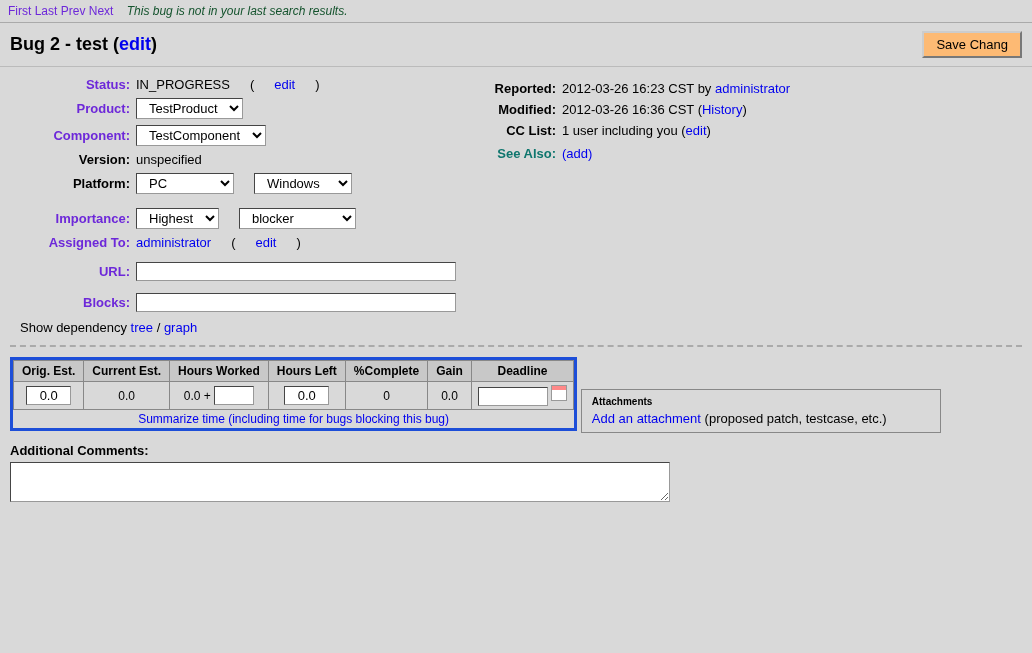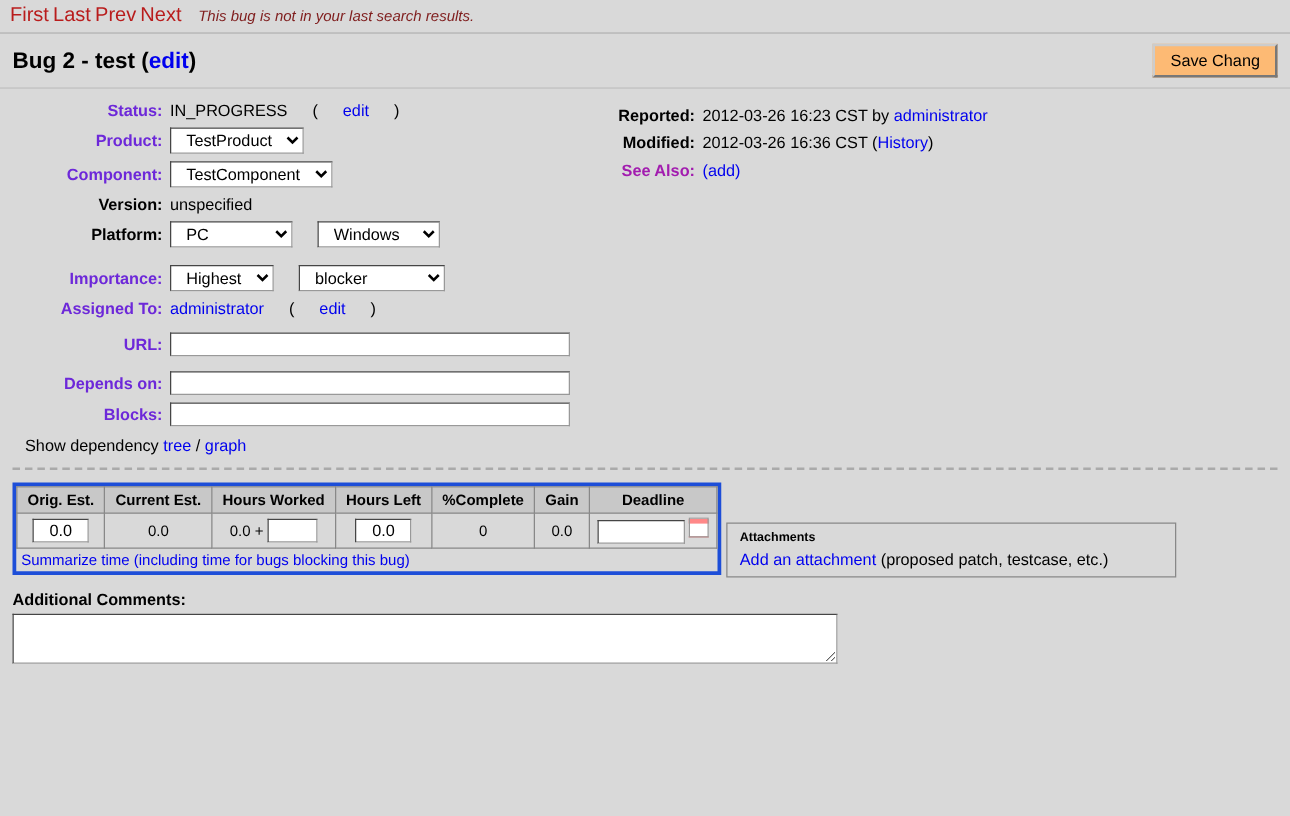--- a/index.html
+++ b/index.html
@@ -12,22 +12,22 @@
     a { color: #00e; text-decoration: none; }
 
     
     #top-nav {
       background: #d9d9d9;
       padding: 4px 8px;
       font-size: 12px;
       color: #444;
       border-bottom: 1px solid #aaa;
     }
-    #top-nav a { color: #b91c1c; font-size: 16px; }
-    #top-nav .note { color: #7f1d1d; font-style: italic; margin-left: 10px; }
+    #top-nav a { color: #6d28d9; font-size: 12px; }
+    #top-nav .note { color: #14532d; font-style: italic; margin-left: 10px; }
 
     
     #main-header {
       background: #d9d9d9;
       padding: 8px 10px;
       display: flex;
       align-items: center;
       justify-content: space-between;
       border-bottom: 1px solid #bbb;
     }
@@ -147,21 +147,21 @@
       padding: 3px 6px;
       text-align: center;
       background: #d9d9d9;
     }
     #time-table input[type="text"] {
       width: 50px;
       text-align: center;
     }
     .summarize-link {
       display: block;
-      text-align: left;
+      text-align: center;
       font-size: 12px;
       padding: 2px 4px;
       color: #00e;
     }
 
     
     #attachments-box {
       border: 1px solid #888;
       padding: 6px 10px;
       display: inline-block;
@@ -328,28 +328,20 @@
         <span class="field-label">
           <a>URL:</a>
         </span>
         <div class="field-value">
           <input type="text" style="width: 320px;" value="">
         </div>
       </div>
 
       <div style="height:6px"></div>
 
-      <div class="field-row">
-        <span class="field-label">
-          <a>Depends on:</a>
-        </span>
-        <div class="field-value">
-          <input type="text" style="width: 320px;">
-        </div>
-      </div>
 
       <div class="field-row">
         <span class="field-label">
           <a>Blocks:</a>
         </span>
         <div class="field-value">
           <input type="text" style="width: 320px;">
         </div>
       </div>
 
@@ -373,23 +365,30 @@
       </div>
 
       <div class="right-field-row">
         <span class="right-label">Modified:</span>
         <span class="right-value">
           <span>2012-03-26 16:36 CST</span>
           (<a>History</a>)
         </span>
       </div>
 
+      <div class="right-field-row">
+        <span class="right-label">CC List:</span>
+        <span class="right-value">
+          <span>1 user including you</span>
+          (<a>edit</a>)
+        </span>
+      </div>
 
       <div class="right-field-row" style="margin-top:8px;">
-        <span class="right-label" style="color:#a21caf;">See Also:</span>
+        <span class="right-label" style="color:#0f766e;">See Also:</span>
         <span class="right-value">
           <a>(add)</a>
         </span>
       </div>
 
     </div>
 
   </div>
 
   

